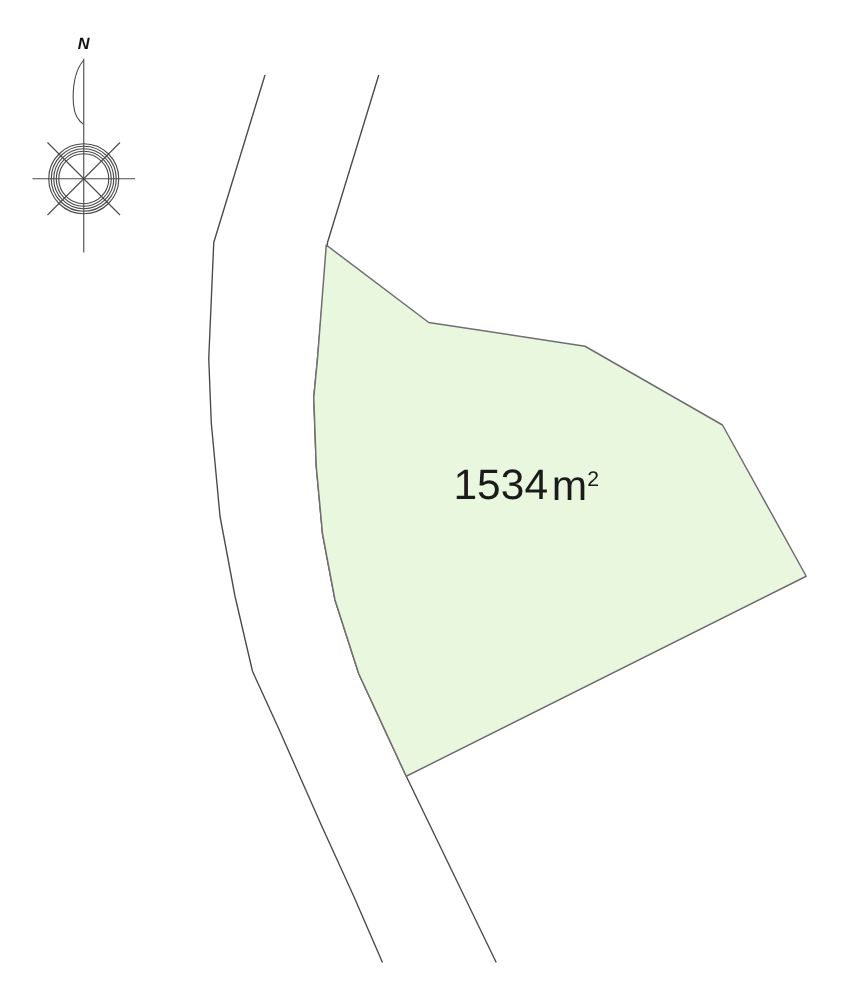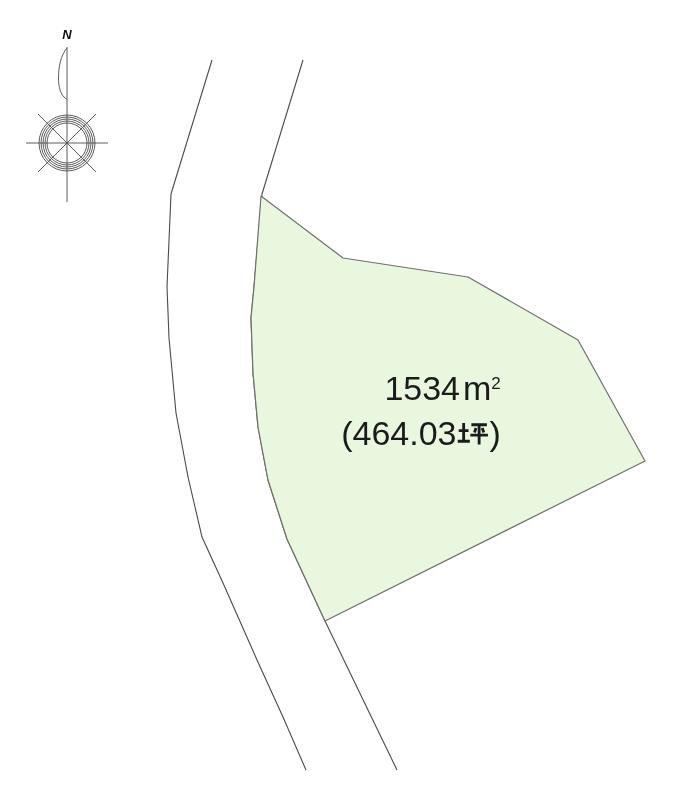--- a/index.html
+++ b/index.html
@@ -98,27 +98,15 @@
       <circle class="compass-stroke" cx="67" cy="143" r="24"></circle>
       <circle class="compass-stroke" cx="67" cy="143" r="26"></circle>
       <circle class="compass-stroke" cx="67" cy="143" r="28"></circle>
     </g>
   </svg>
 
   <div class="area-label">
     <div>
       <span>1534</span><span class="unit-m">m</span><span class="sq-exp">2</span>
     </div>
-    <div>
-      <span>(464.03</span><svg class="kanji-svg" viewBox="0 0 24 24" xmlns="http://www.w3.org/2000/svg" aria-label="坪">
-        <line x1="1.2" y1="9.8" x2="8.8" y2="9.8"></line>
-        <line x1="5" y1="3.8" x2="5" y2="18"></line>
-        <line x1="0.4" y1="18" x2="9.8" y2="18"></line>
-        <line x1="11" y1="5.2" x2="23" y2="5.2"></line>
-        <line x1="14.6" y1="7.8" x2="13.4" y2="11.2"></line>
-        <line x1="19.4" y1="7.8" x2="20.6" y2="11.2"></line>
-        <line x1="10.2" y1="13.2" x2="23.8" y2="13.2"></line>
-        <line x1="17" y1="5.2" x2="17" y2="20.5"></line>
-      </svg><span>)</span>
-    </div>
   </div>
 
 </div>
 
 </body></html>

